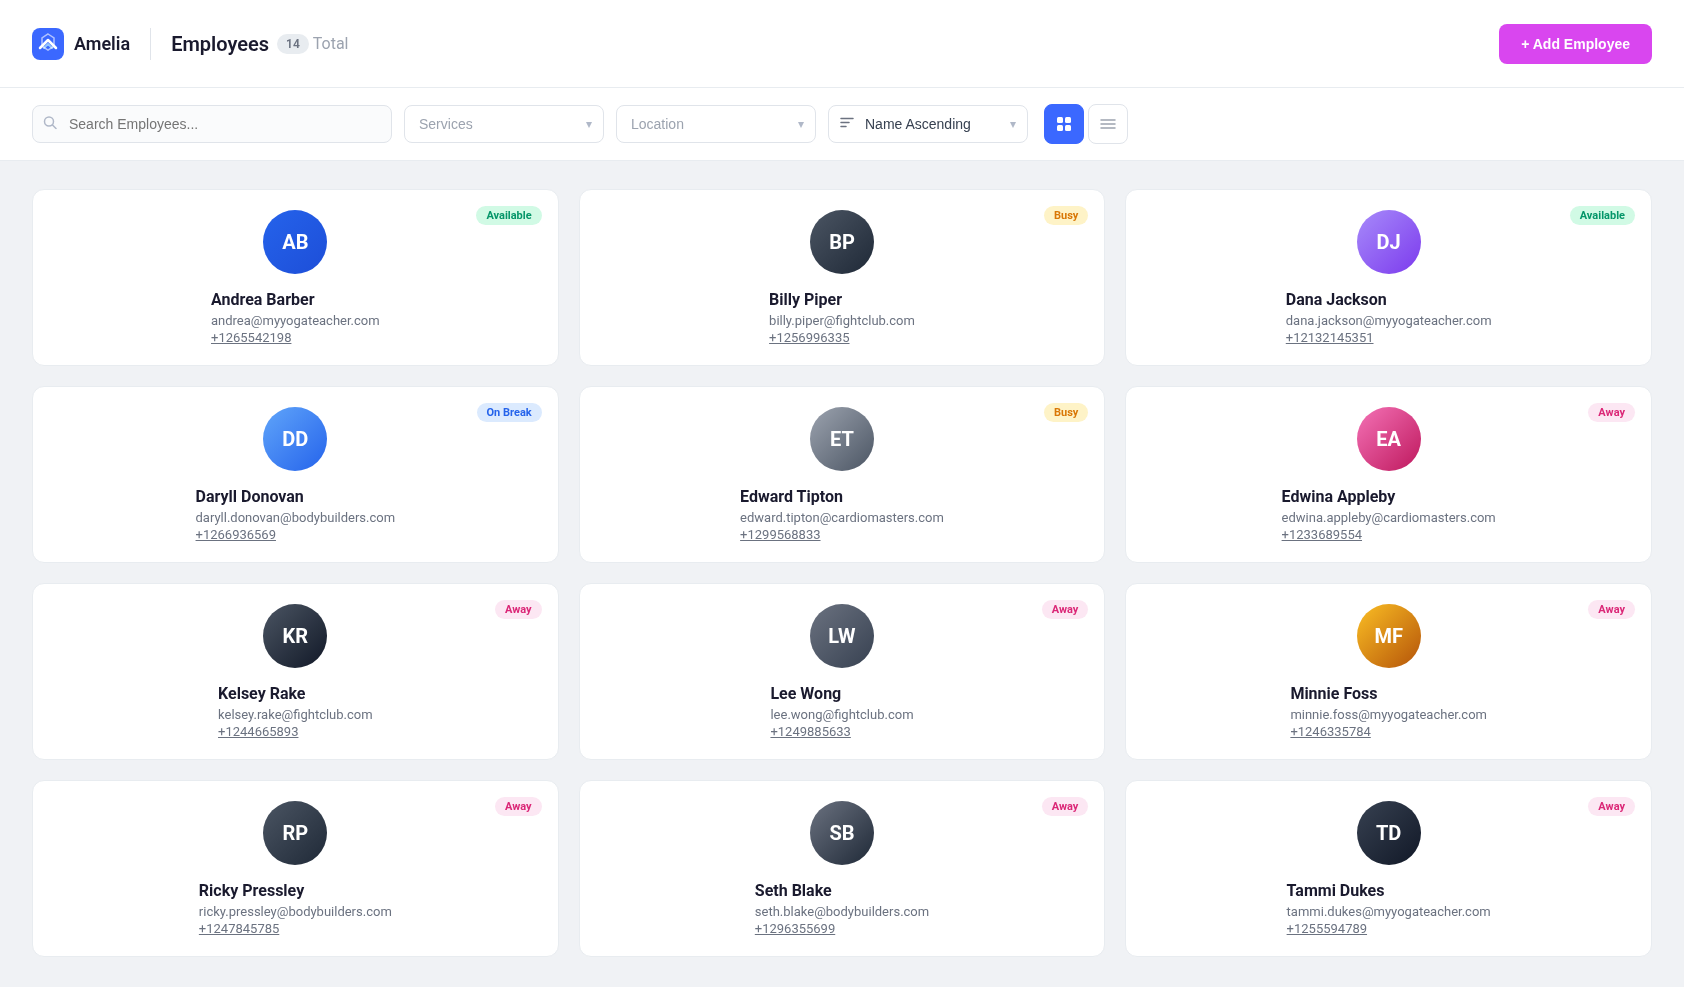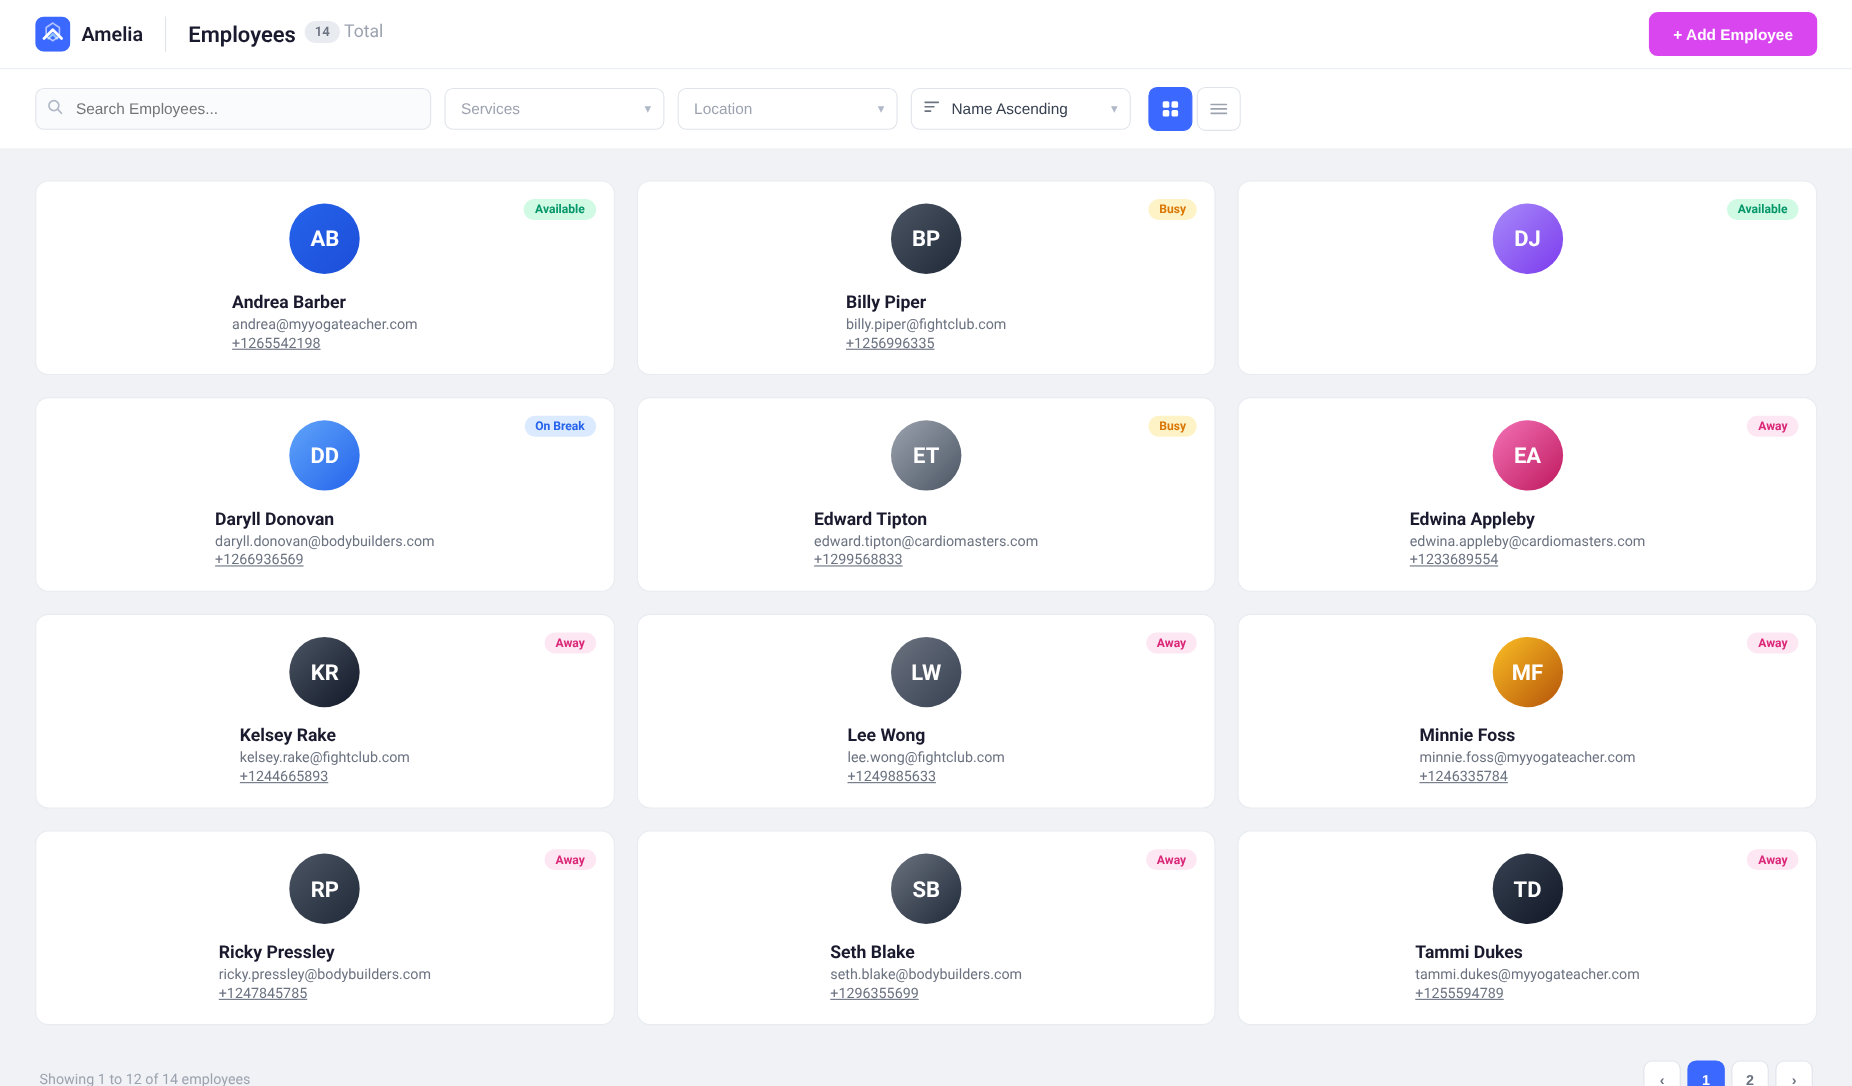--- a/index.html
+++ b/index.html
@@ -1,21 +1,21 @@
 <!DOCTYPE html>
 <html><head>
   <meta charset="utf-8">
   <style>
     * { box-sizing: border-box; margin: 0; padding: 0; }
     body { font-family: -apple-system, BlinkMacSystemFont, 'Segoe UI', Roboto, sans-serif; background: #f0f2f5; min-height: 987px; }
 
     .app-container { background: #f0f2f5; min-height: 987px; }
 
     
-    .header { background: #fff; padding: 0 32px; height: 63px; display: flex; align-items: center; justify-content: space-between; border-bottom: 1px solid #e8ecf0; }
+    .header { background: #fff; padding: 0 32px; height: 88px; display: flex; align-items: center; justify-content: space-between; border-bottom: 1px solid #e8ecf0; }
     .header-left { display: flex; align-items: center; gap: 20px; }
     .logo-area { display: flex; align-items: center; gap: 10px; }
     .logo-icon { width: 32px; height: 32px; }
     .logo-text { font-size: 18px; font-weight: 600; color: #1a1a2e; }
     .divider-v { width: 1px; height: 32px; background: #e0e4ea; }
     .page-title { font-size: 20px; font-weight: 600; color: #1a1a2e; }
     .badge-count { background: #e8ecf0; color: #6b7280; font-size: 12px; font-weight: 600; padding: 3px 9px; border-radius: 12px; margin-left: 8px; }
     .badge-total { font-size: 16px; color: #9ca3af; font-weight: 400; margin-left: 4px; }
     .add-btn { background: #d946ef; color: #fff; border: none; border-radius: 8px; padding: 12px 22px; font-size: 14px; font-weight: 600; cursor: pointer; display: flex; align-items: center; gap: 6px; }
 
@@ -76,21 +76,21 @@
 
         <svg class="logo-icon" viewBox="0 0 32 32" fill="none">
           <rect width="32" height="32" rx="8" fill="#3b68ff"></rect>
           <path d="M8 20L16 12L24 20" stroke="#fff" stroke-width="2.5" stroke-linecap="round" stroke-linejoin="round"></path>
           <path d="M12 20L16 16L20 20" stroke="#93c5fd" stroke-width="2" stroke-linecap="round" stroke-linejoin="round"></path>
           <polygon points="16,6 22,10 22,18 16,22 10,18 10,10" stroke="#fff" stroke-width="1.5" fill="none" opacity="0.6"></polygon>
         </svg>
         <span class="logo-text">Amelia</span>
       </div>
       <div class="divider-v"></div>
-      <div style="display:flex;align-items:flex-start;">
+      <div style="display:flex;align-items:center;">
         <span class="page-title">Employees</span>
         <span class="badge-count">14</span>
         <span class="badge-total">Total</span>
       </div>
     </div>
     <button class="add-btn">+ Add Employee</button>
   </div>
 
   <div class="toolbar">
     <div class="search-box">
@@ -164,20 +164,25 @@
         <div class="card-name">Billy Piper</div>
         <div class="card-email">billy.piper@fightclub.com</div>
         <div class="card-phone">+1256996335</div>
       </div>
     </div>
   </div>
         <div class="employee-card">
     <span class="status-badge status-available">Available</span>
     <div class="card-inner">
       <div class="av" style="background:linear-gradient(135deg, #a78bfa 0%, #7c3aed 100%);">DJ</div>
+      <div class="card-info">
+        <div class="card-name">Dana Jackson</div>
+        <div class="card-email">dana.jackson@myyogateacher.com</div>
+        <div class="card-phone">+12132145351</div>
+      </div>
     </div>
   </div>
         <div class="employee-card">
     <span class="status-badge status-on-break">On Break</span>
     <div class="card-inner">
       <div class="av" style="background:linear-gradient(135deg, #60a5fa 0%, #2563eb 100%);">DD</div>
       <div class="card-info">
         <div class="card-name">Daryll Donovan</div>
         <div class="card-email">daryll.donovan@bodybuilders.com</div>
         <div class="card-phone">+1266936569</div>

